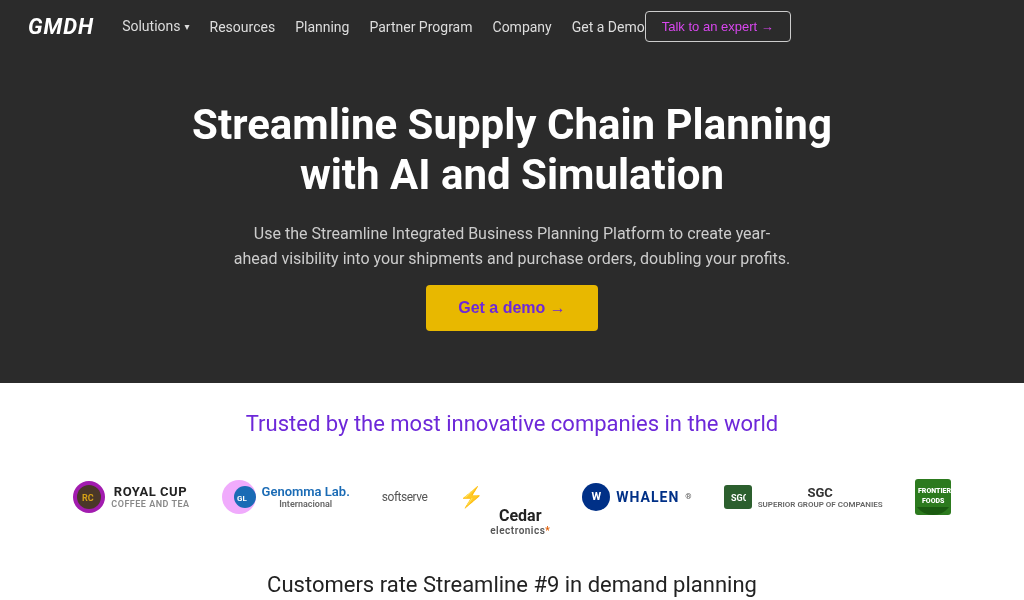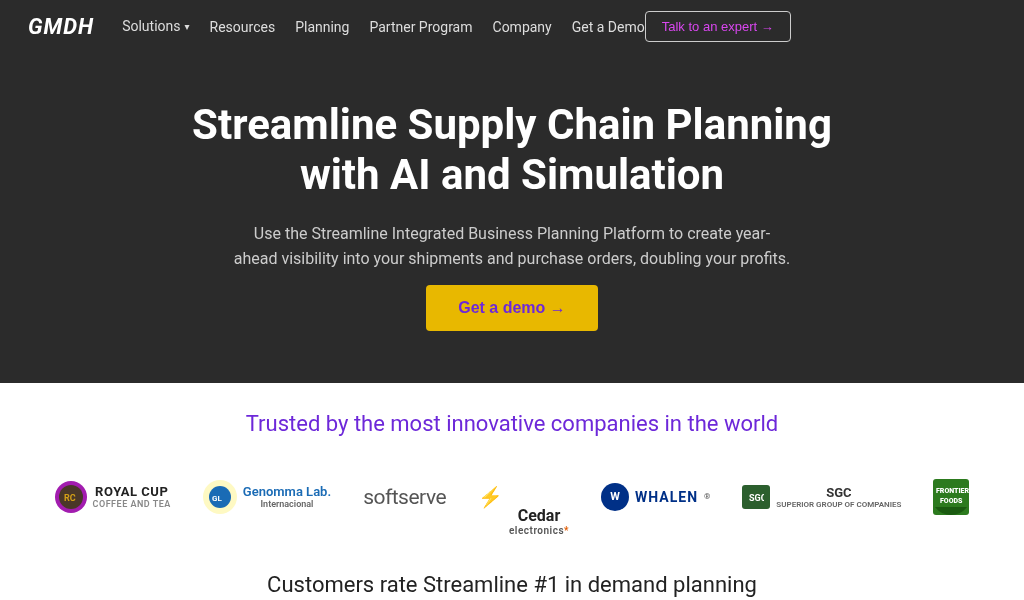--- a/index.html
+++ b/index.html
@@ -153,21 +153,21 @@
       font-weight: bold;
       overflow: hidden;
       flex-shrink: 0;
     }
 
     .royal-cup-icon {
       background: #a21caf;
     }
 
     .softserve-text {
-      font-size: 21px;
+      font-size: 12px;
       font-weight: 400;
       color: #555;
       letter-spacing: -0.5px;
     }
 
     .whalen-icon {
       background: #003087;
       border-radius: 50%;
       width: 28px;
       height: 28px;
@@ -261,21 +261,21 @@
           <text x="5" y="16" font-size="9" fill="#d4a017" font-weight="bold">RC</text>
         </svg>
       </div>
       <div>
         <div style="font-size:13px;font-weight:700;color:#222;text-transform:uppercase;letter-spacing:0.5px;">ROYAL CUP</div>
         <div style="font-size:9px;color:#888;text-transform:uppercase;letter-spacing:0.5px;">COFFEE AND TEA</div>
       </div>
     </div>
 
     <div class="logo-item">
-      <div style="width:34px;height:34px;background:#fef9c3;border-radius:50%;display:flex;align-items:center;justify-content:center;">
+      <div style="width:34px;height:34px;background:#f0abfc;border-radius:50%;display:flex;align-items:center;justify-content:flex-end;">
         <svg width="22" height="22" viewBox="0 0 22 22">
           <circle cx="11" cy="11" r="11" fill="#1a6bb5"></circle>
           <text x="3" y="15" font-size="8" fill="#fff" font-weight="bold">GL</text>
         </svg>
       </div>
       <div>
         <div style="font-size:13px;font-weight:600;color:#1a6bb5;">Genomma Lab.</div>
         <div style="font-size:9px;color:#666;">Internacional</div>
       </div>
     </div>
@@ -319,21 +319,21 @@
           <text x="7" y="24" font-size="7" fill="#fff" font-weight="900">FOODS</text>
           <path d="M2 28 L34 28 Q28 36 18 36 Q8 36 2 28Z" fill="#1a5a10"></path>
         </svg>
       </div>
     </div>
 
   </div>
 </section>
 
 <section class="rate-section">
-  <h2 class="rate-title">Customers rate Streamline #1 in demand planning</h2>
+  <h2 class="rate-title">Customers rate Streamline #9 in demand planning</h2>
   <div class="g2-badges-row">
     <div class="g2-badge">
       
     </div>
     <div class="g2-badge">
       
     </div>
     <div class="g2-badge">
       
     </div>

